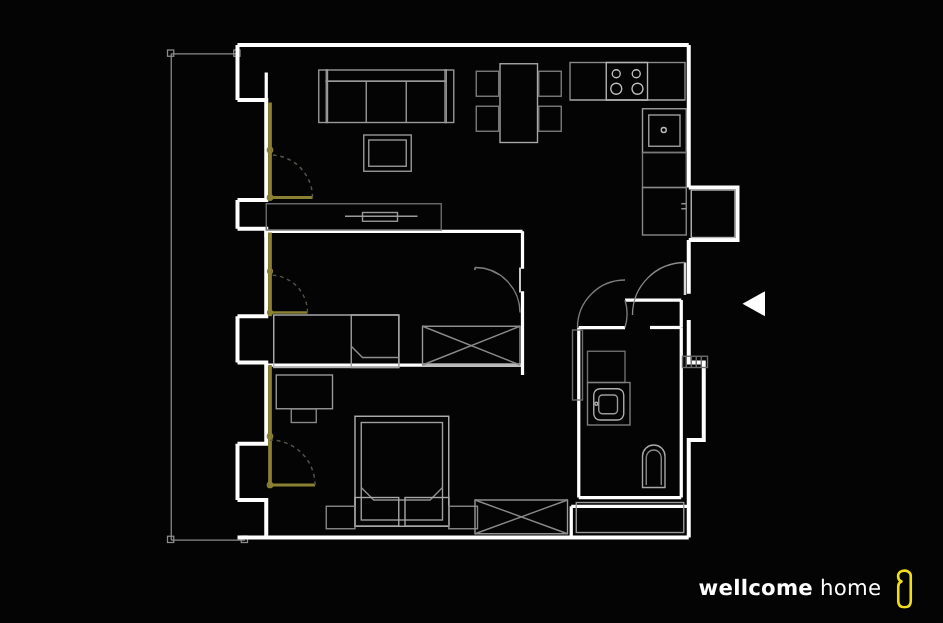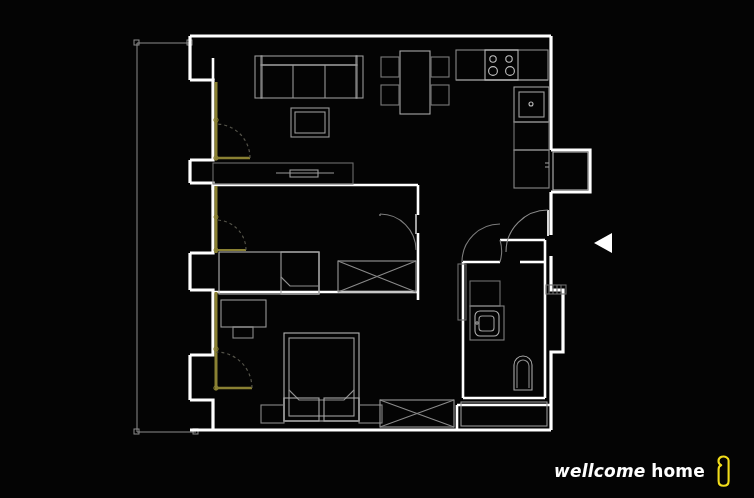--- a/index.html
+++ b/index.html
@@ -14,22 +14,22 @@
   .brand{
     position:absolute;right:18px;bottom:10px;
     display:flex;align-items:center;gap:9px;
     height:34px;
   }
   .brand-text{
     font-size:17px;letter-spacing:.2px;color:#ffffff;
     font-family:"DejaVu Sans","Liberation Sans",sans-serif;
     line-height:1;white-space:nowrap;
   }
-  .brand-text b{font-weight:700;font-style:italic;}
-  .brand-text span.light{font-weight:700;}
+  .brand-text b{font-weight:700;}
+  .brand-text span.light{font-weight:400;}
   .brand-icon{display:block;width:22px;height:32px;}
 </style>
 </head>
 <body>
 
 <div id="stage">
 
   <svg class="plan" viewBox="0 0 754 498">
 
     <g stroke="#8c8c8c" fill="none" stroke-width="1">

